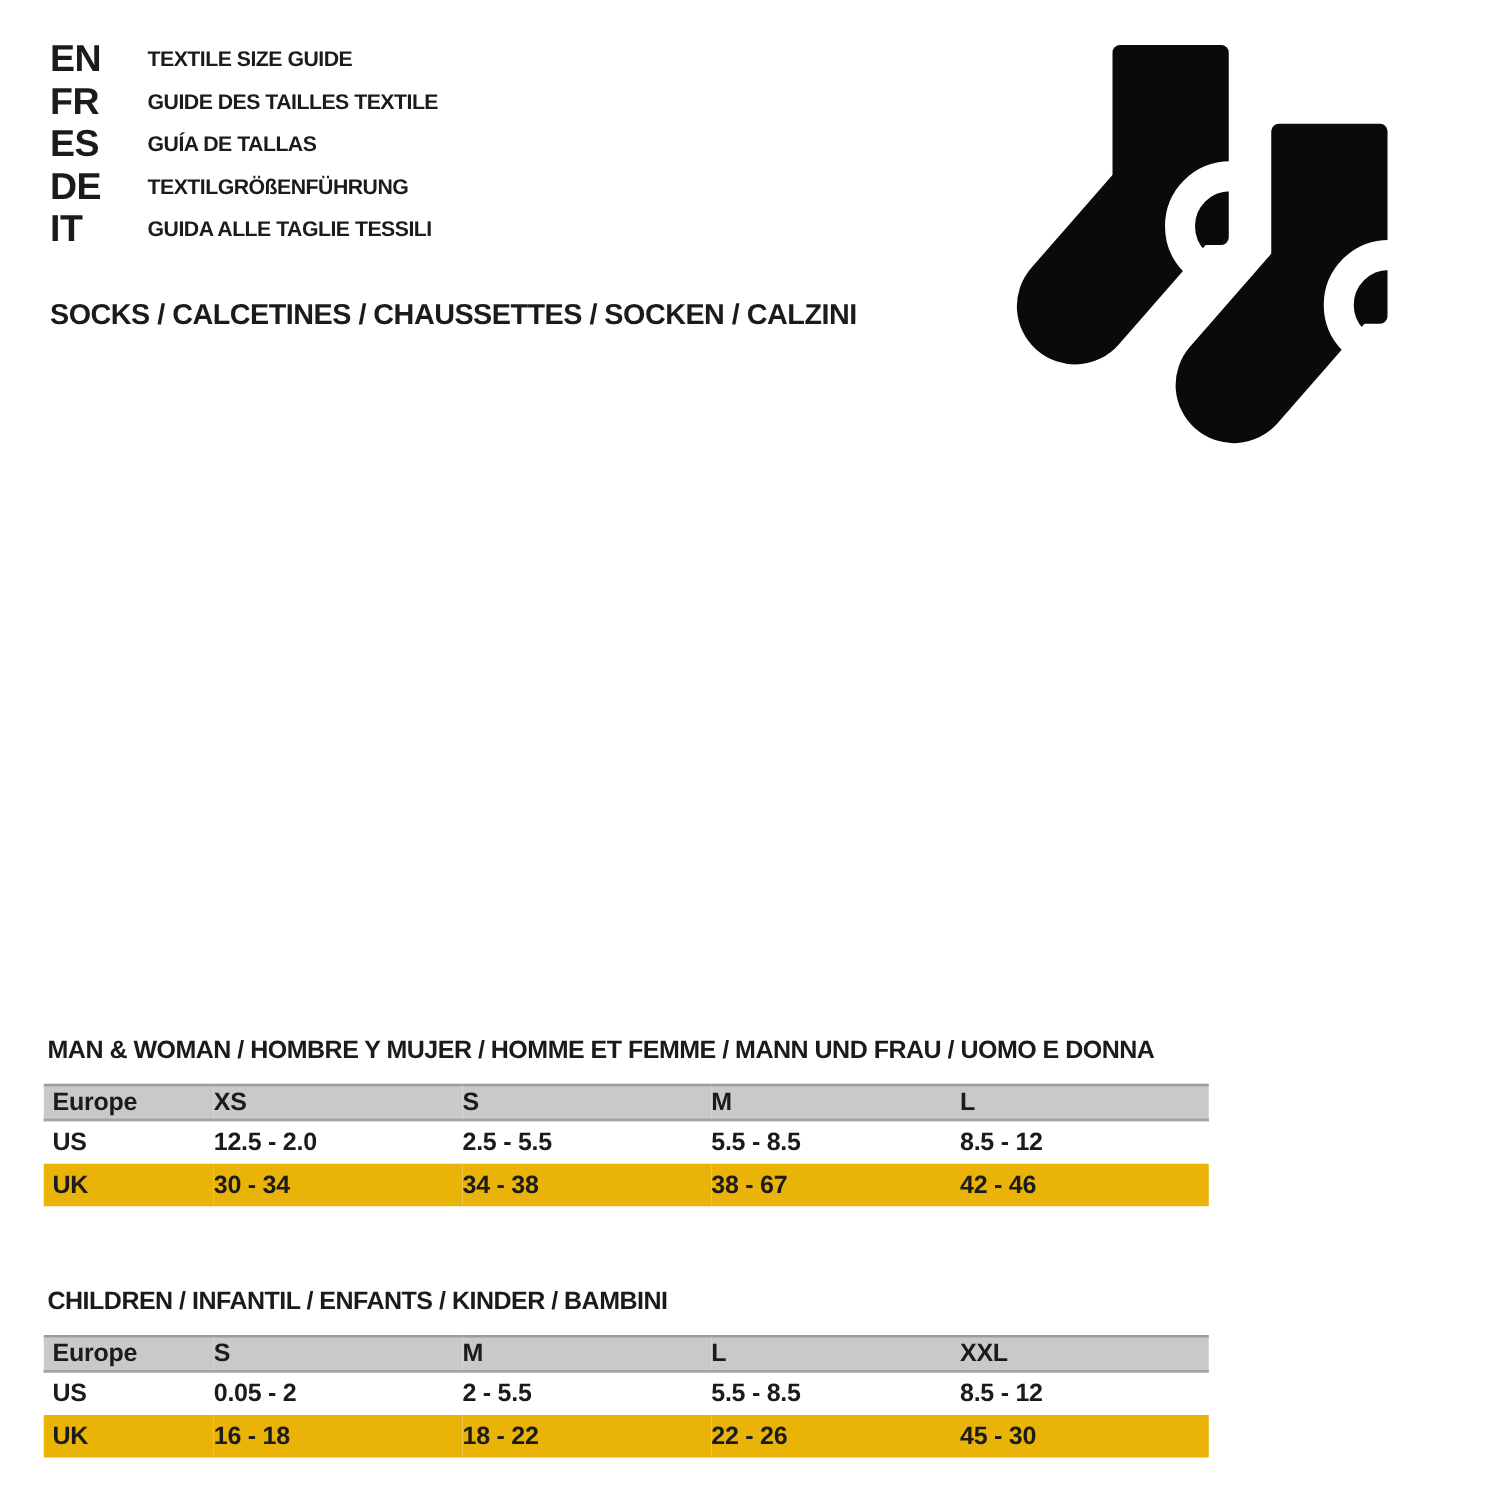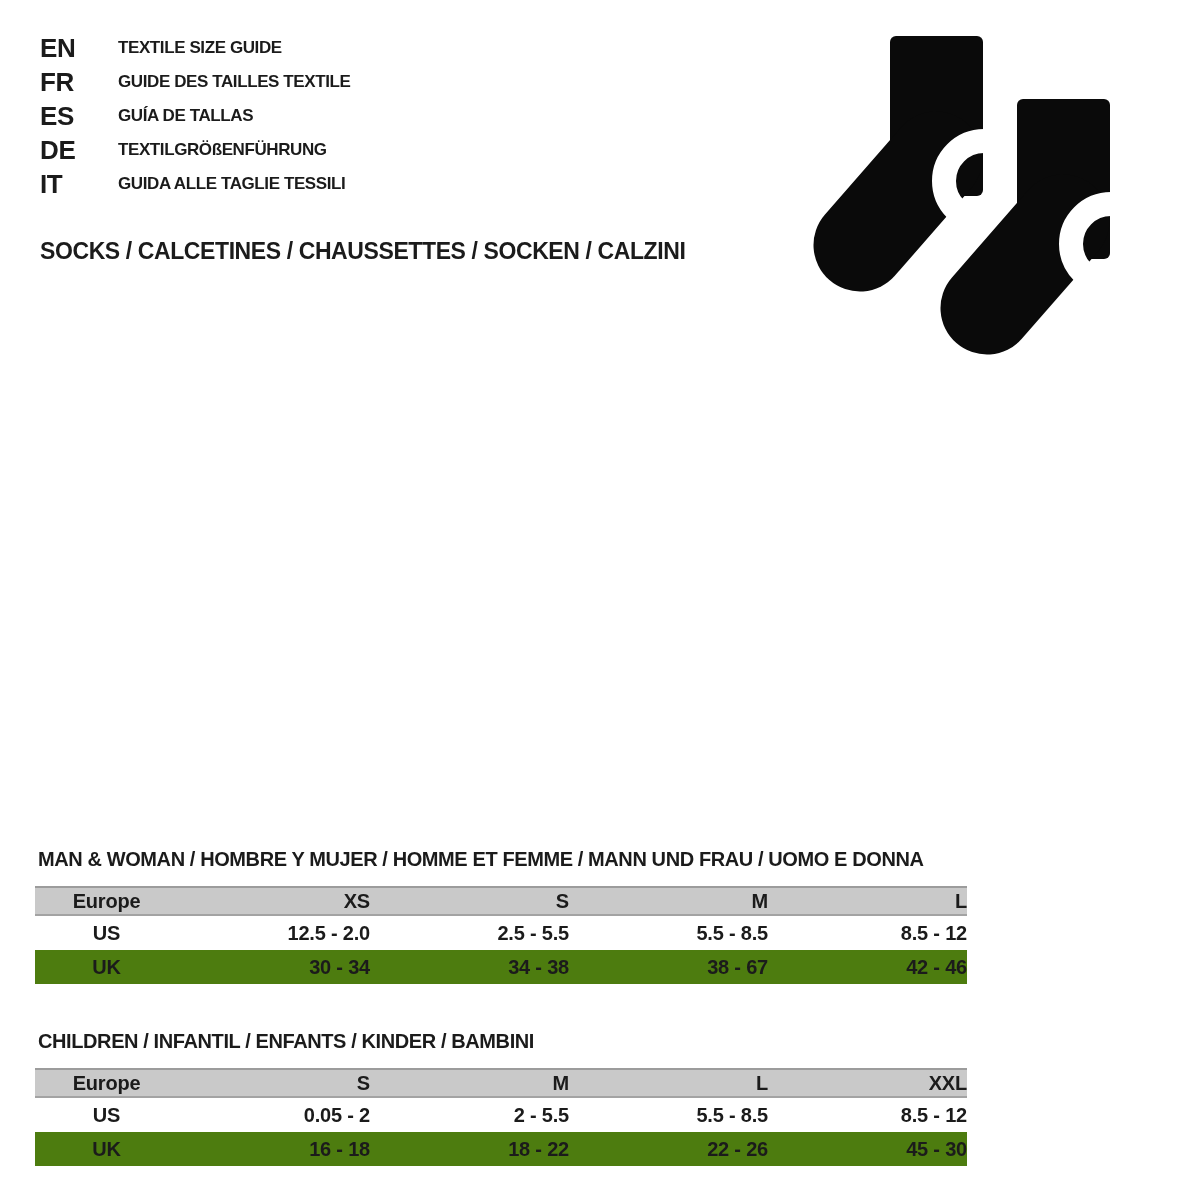--- a/index.html
+++ b/index.html
@@ -10,57 +10,57 @@
     color: #1b1b1b;
     position: relative;
     overflow: hidden;
   }
   .canvas { position: absolute; left: 0; top: 0; width: 1200px; height: 1200px; }
 
   
   .lang-block { position: absolute; left: 40px; top: 31px; }
   .lang-row { display: flex; height: 34px; align-items: center; }
   .lang-code {
-    width: 78px; font-weight: 700; font-size: 26px; letter-spacing: -0.4px;
+    width: 78px; font-weight: 700; font-size: 30px; letter-spacing: -0.4px;
   }
   .lang-label { font-weight: 700; font-size: 17px; letter-spacing: -0.4px; white-space: nowrap; }
 
   
   .category-line {
     position: absolute; left: 40px; top: 238px;
     font-weight: 700; font-size: 23px; letter-spacing: -0.4px; white-space: nowrap;
   }
 
   
   .icon-wrap { position: absolute; left: 806px; top: 28px; width: 320px; height: 332px; }
 
   
   .section { position: absolute; left: 35px; width: 932px; }
-  .section-adult { top: 848px; }
+  .section-adult { top: 829px; }
   .section-children { top: 1030px; }
   .section-title {
     font-weight: 700; font-size: 20px; letter-spacing: -0.4px;
     line-height: 22px; padding-left: 3px; white-space: nowrap;
   }
   table.size-table {
     border-collapse: collapse; table-layout: fixed;
     width: 932px; margin-top: 16px;
     font-size: 20px; font-weight: 700; letter-spacing: -0.2px;
   }
   .size-table col.c0 { width: 136px; }
-  .size-table th, .size-table td { padding: 0; text-align: right; }
+  .size-table th, .size-table td { padding: 0; text-align: left; }
   .size-table thead th {
     background: #c9c9c9;
     border-top: 2px solid #9c9c9c;
     border-bottom: 2px solid #a3a3a3;
     height: 26px; font-weight: 700;
   }
-  .size-table th.c0, .size-table td.c0 { text-align: center; padding-left: 7px; }
+  .size-table th.c0, .size-table td.c0 { text-align: left; padding-left: 7px; }
   .size-table tbody td { height: 34px; }
-  .size-table tr.alt td { background: #4d7c0f; }
+  .size-table tr.alt td { background: #eab308; }
 </style>
 </head>
 <body>
 
 <div class="canvas">
 
   <div class="lang-block">
     <div class="lang-row">
       <div class="lang-code">EN</div>
       <div class="lang-label">TEXTILE SIZE GUIDE</div>

